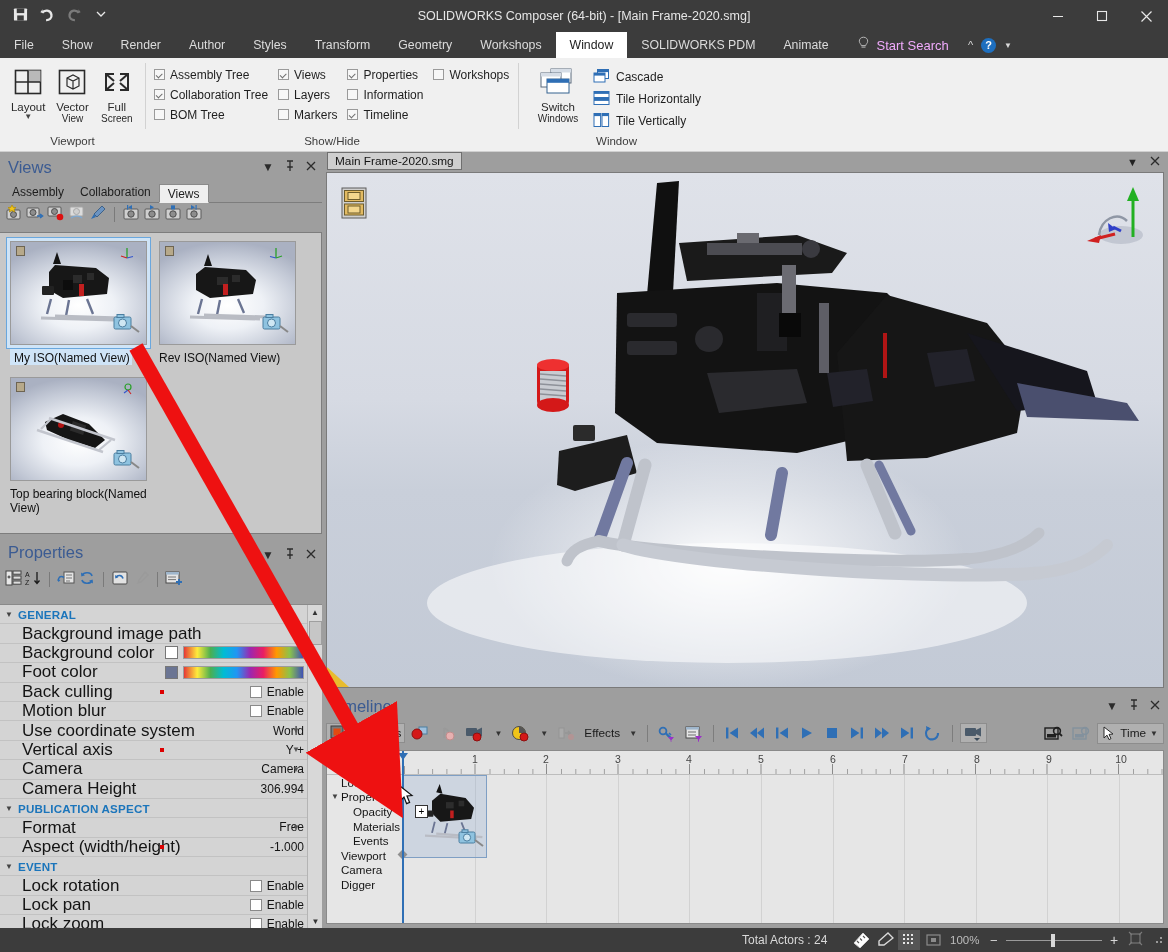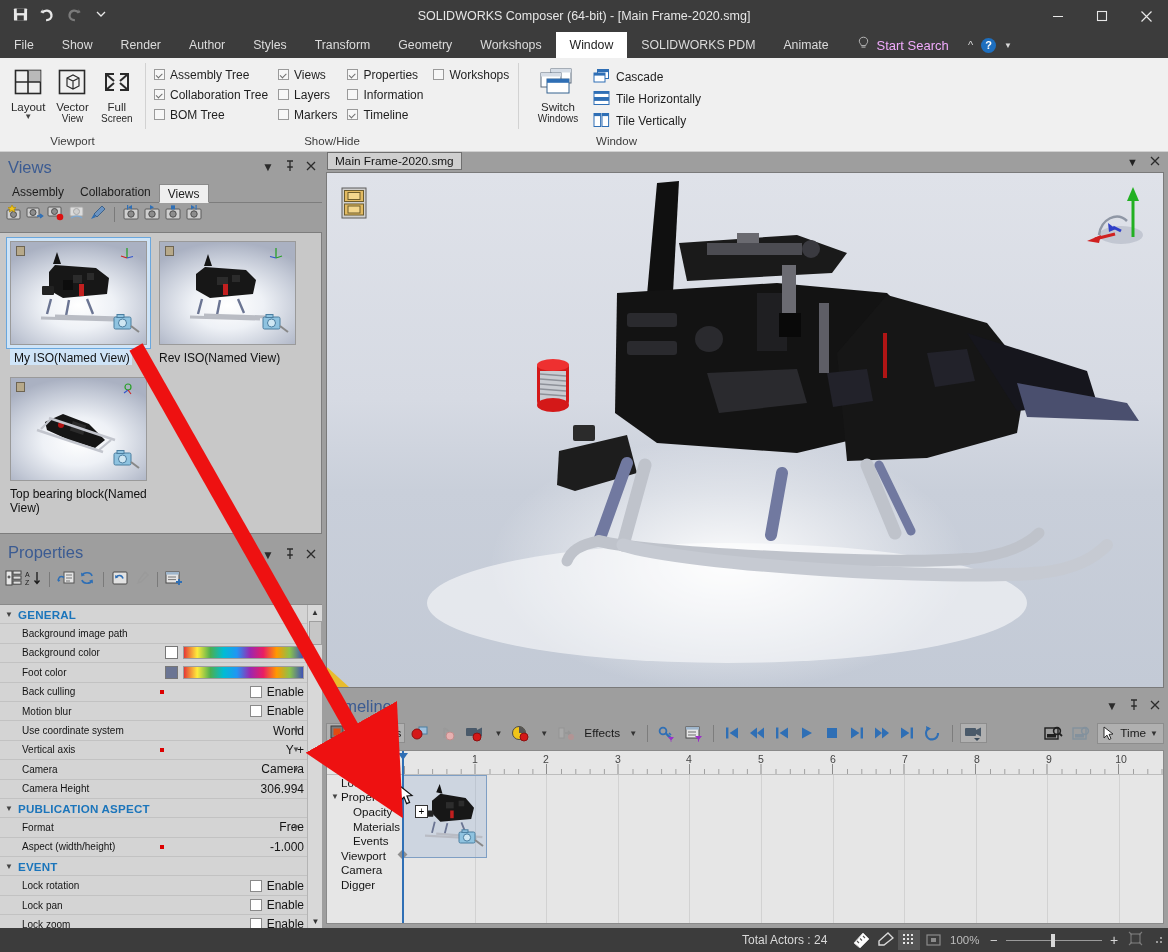--- a/index.html
+++ b/index.html
@@ -112,21 +112,21 @@
 
   
   .props-body{
     position:absolute; left:0; top:604px; width:322px; height:324px;
     background:#d4d4d4; border-top:1px solid #8a8a8a; overflow:hidden;
   }
   .prow{ height:19.4px; display:flex; align-items:center; position:relative; border-bottom:1px solid #c2c2c2; }
   .prow.cat{ background:#d4d4d4; border-bottom:1px solid #c2c2c2; }
   .pexp{ width:18px; text-align:center; font-size:8px; color:#444; }
   .pcat{ font-size:11.6px; font-weight:bold; color:#1b75bb; letter-spacing:.2px; }
-  .plabel{ font-size:10px; color:#141414; padding-left:22px; white-space:nowrap; }
+  .plabel{ font-size:17px; color:#141414; padding-left:22px; white-space:nowrap; }
   .pdot{ position:absolute; left:160px; width:4px; height:4px; background:#d00; }
   .pval{ position:absolute; left:165px; right:18px; height:19px; display:flex; align-items:center; gap:5px;justify-content:flex-end; }
   .pval .txt{ font-size:12px; color:#141414; }
   .swatch{ width:13px; height:13px; border:1px solid #777; }
   .rainbow{ flex:1; height:13px; border:1px solid #9c9c9c;
     background:linear-gradient(to right,#e53935,#ffeb3b,#4caf50,#00bcd4,#2196f3,#9c27b0,#e91e63,#ff9800,#8bc34a,#3f51b5); }
   .pchk{ width:12px; height:12px; background:#fff; border:1px solid #8a8a8a; }
   .pcaret{ position:absolute; right:4px; font-size:8px; color:#555; }
   .pscroll{ position:absolute; right:0; top:0; width:15px; height:324px; background:#d8d8d8; border-left:1px solid #b4b4b4; }
   .psb-up,.psb-dn{ height:15px; display:flex; align-items:center; justify-content:center; font-size:8px; color:#333;

